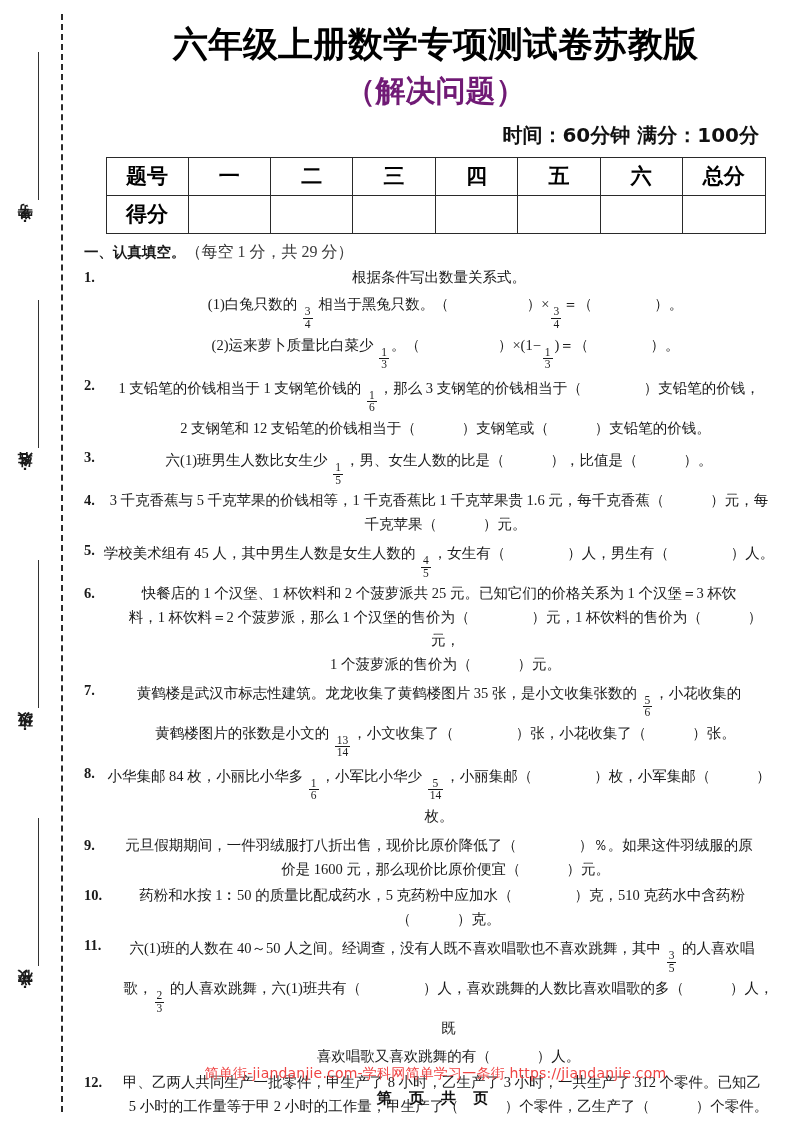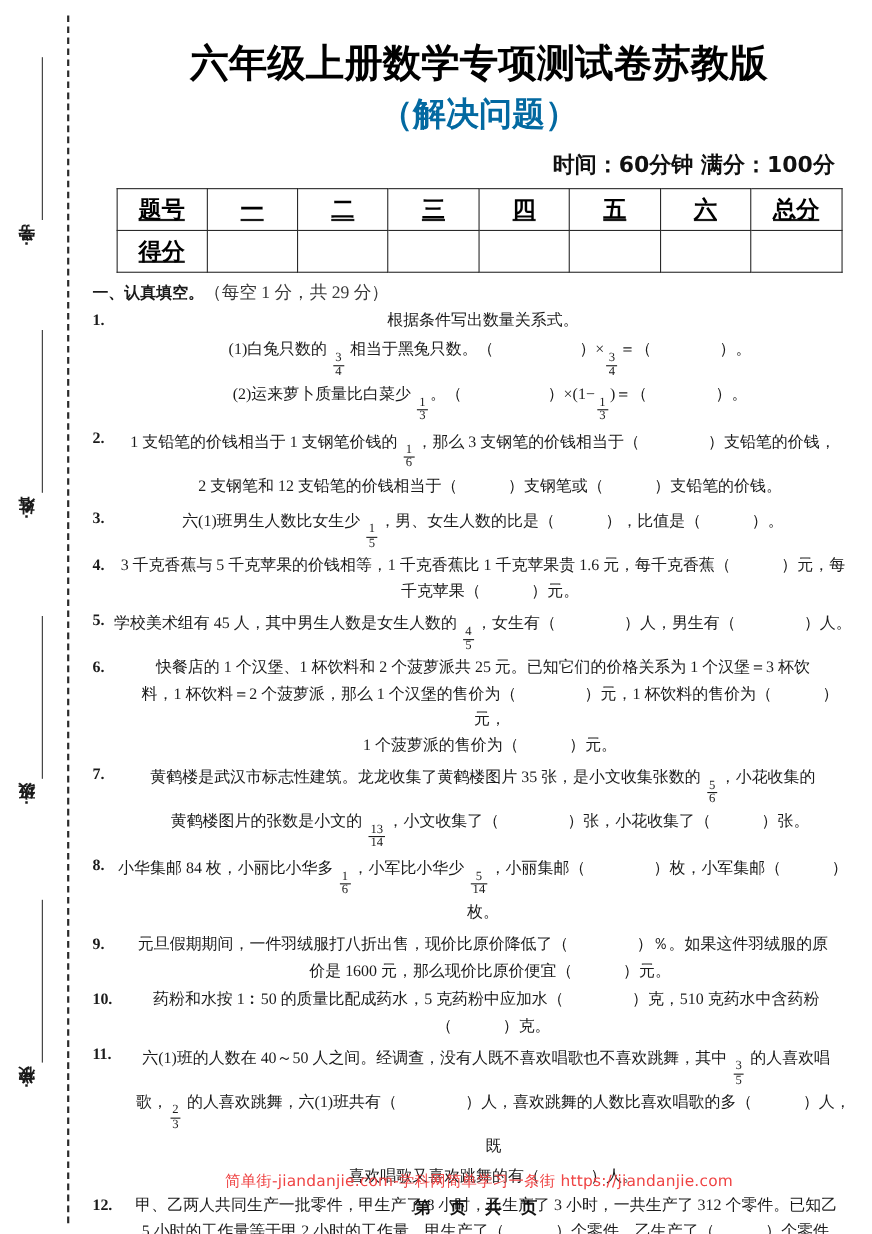--- a/index.html
+++ b/index.html
@@ -55,56 +55,55 @@
   }
 
   
   #page-body {
     position: absolute;
     left: 78px; top: 0;
     width: 715px; height: 1122px;
   }
 
   
-  #title-area { padding-top: 22px; text-align: center; margin-top: 14px; }
+  #title-area { padding-top: 22px; text-align: center; }
   .doc-title {
     font-family: "DejaVu Sans", sans-serif;
     font-weight: 700;
     font-size: 35px;
     line-height: 1.28;
     letter-spacing: 0px;
     color: #000;
     margin: 0;
     white-space: nowrap;
   }
   .doc-subtitle {
     font-family: "DejaVu Sans", sans-serif;
     font-weight: 700;
     font-size: 30px;
     line-height: 1.3;
-    color: #0369a1;
+    color: #701a75;
     margin: 4px 0 0 0;
   }
 
   
   #exam-meta {
     margin-top: 12px;
     padding-right: 34px;
     text-align: right;
     font-family: "DejaVu Sans", sans-serif;
     font-size: 20px;
     font-weight: 600;
     color: #111;
   }
 
   
   #score-table-wrap {
     margin: 8px auto 0 auto;
     width: 660px;
-    text-decoration: underline;
   }
   table.score-table {
     border-collapse: collapse;
     width: 100%;
     table-layout: fixed;
   }
   table.score-table td {
     border: 1.4px solid #2a2a2a;
     height: 38px;
     text-align: center;

